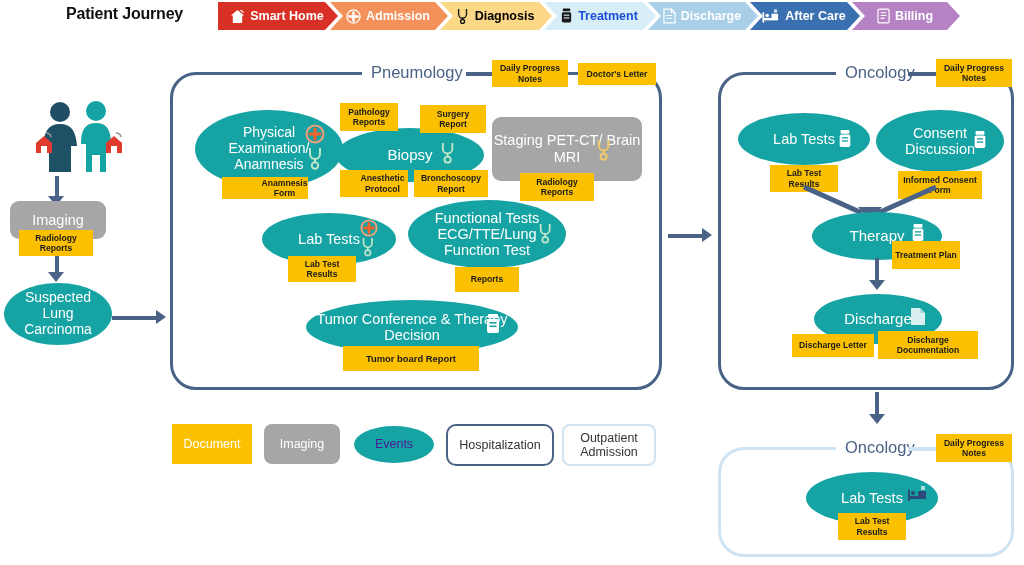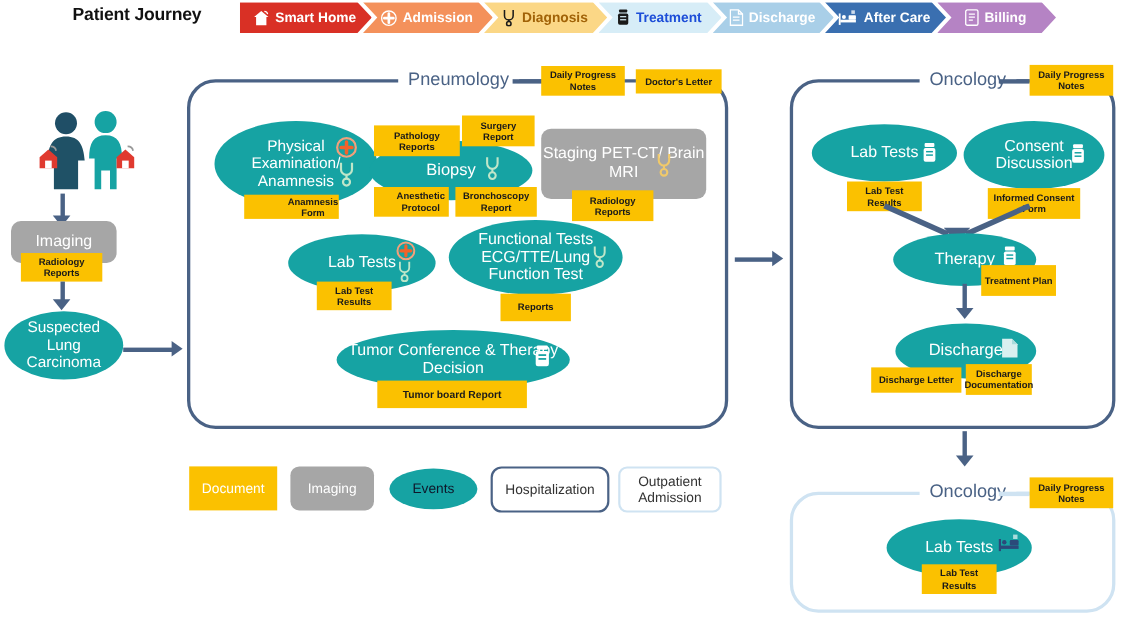--- a/index.html
+++ b/index.html
@@ -69,21 +69,21 @@
       </div>
       <div class="chev" style="left: 330px; width: 118px; background: rgb(244, 145, 91); color: rgb(255, 255, 255);">
         <span class="ic">
           <svg width="15" height="15" viewBox="0 0 16 16">
             <circle cx="8" cy="8" r="7" fill="none" stroke="#FFFFFF" stroke-width="1.4"></circle>
             <path d="M8 3.6 L8 12.4 M3.6 8 L12.4 8" stroke="#FFFFFF" stroke-width="2.6" stroke-linecap="round"></path>
           </svg>
         </span>
         <span class="lbl">Admission</span>
       </div>
-      <div class="chev" style="left: 440px; width: 112px; background: rgb(251, 215, 134); color: #a16207;">
+      <div class="chev" style="left: 440px; width: 112px; background: rgb(251, 215, 134); color: #000000;">
         <span class="ic">
           <svg width="14" height="16" viewBox="0 0 16 18">
             <path d="M3 1 L3 7 a4.5 4.5 0 0 0 9 0 L12 1" fill="none" stroke="#1A1A1A" stroke-width="1.6"></path>
             <path d="M7.5 11 L7.5 13.5" stroke="#1A1A1A" stroke-width="1.6"></path>
             <circle cx="7.5" cy="15.3" r="2.3" fill="none" stroke="#1A1A1A" stroke-width="1.6"></circle>
           </svg>
         </span>
         <span class="lbl">Diagnosis</span>
       </div>
       <div class="chev" style="left: 544px; width: 112px; background: rgb(215, 237, 247); color: #1d4ed8;">
@@ -206,21 +206,21 @@
 <div class="ellipse" style="left:336px;top:128px;width:148px;height:54px;font-size:15px;">
   <span class="txt">Biopsy</span>
 </div>
 <div class="abs" style="left:440px;top:141px;">
   <svg width="19" height="23" viewBox="0 0 20 24">
       <path d="M3 2 L3 8 a5 5 0 0 0 10 0 L13 2" fill="none" stroke="#BFE6C9" stroke-width="2"></path>
       <path d="M8 13 L8 17" stroke="#BFE6C9" stroke-width="2"></path>
       <circle cx="8" cy="19.5" r="3.2" fill="none" stroke="#BFE6C9" stroke-width="2"></circle>
     </svg>
 </div>
-<div class="doc" style="left:340px;top:114px;width:78px;height:28px;">
+<div class="doc" style="left:340px;top:103px;width:58px;height:28px;">
   <span>Pathology Reports</span>
 </div>
 <div class="doc" style="left:420px;top:105px;width:66px;height:28px;">
   <span>Surgery Report</span>
 </div>
 <div class="doc" style="left:340px;top:170px;width:68px;height:27px;padding-left:19px;">
   <span>Anesthetic Protocol</span>
 </div>
 <div class="doc" style="left:414px;top:170px;width:74px;height:27px;">
   <span>Bronchoscopy Report</span>
@@ -358,21 +358,21 @@
 </div>
 <div class="abs" style="left:910px;top:307px;">
   <svg width="16" height="19" viewBox="0 0 16 19">
       <path d="M1 1 L10 1 L15 6 L15 18 L1 18 Z" fill="#D9F0F0"></path>
       <path d="M10 1 L10 6 L15 6" fill="#A9DCDC"></path>
     </svg>
 </div>
 <div class="doc" style="left:792px;top:334px;width:82px;height:23px;">
   <span>Discharge Letter</span>
 </div>
-<div class="doc" style="left:878px;top:331px;width:60px;height:28px;">
+<div class="doc" style="left:878px;top:331px;width:100px;height:28px;">
   <span>Discharge Documentation</span>
 </div>
 
 <div class="vline abs" style="left:875px;top:392px;height:24px;"></div>
 <div class="arrow-dn abs" style="left:869px;top:414px;"></div>
 
 <div class="panel light" style="left:718px;top:447px;width:296px;height:110px;"></div>
 <div class="panel-title" style="left:836px;top:438px;">Oncology</div>
 <div class="panel-dash light" style="left:908px;top:447px;width:28px;"></div>
 <div class="doc" style="left:936px;top:434px;width:76px;height:28px;">
@@ -394,21 +394,21 @@
 <div class="doc" style="left:838px;top:513px;width:68px;height:27px;">
   <span>Lab Test Results</span>
 </div>
 
 <div class="legend-item" style="left:172px;top:424px;width:80px;height:40px;background:#FBC100;color:#fff;">
   <span>Document</span>
 </div>
 <div class="legend-item" style="left:264px;top:424px;width:76px;height:40px;background:#A6A6A6;color:#fff;border-radius:8px;">
   <span>Imaging</span>
 </div>
-<div class="legend-item" style="left:354px;top:426px;width:80px;height:37px;background:#16A3A3;color:#0f172a;border-radius:50%;">
+<div class="legend-item" style="left:354px;top:426px;width:80px;height:37px;background:#16A3A3;color:#4c1d95;border-radius:50%;">
   <span>Events</span>
 </div>
 <div class="legend-item" style="left:446px;top:424px;width:108px;height:42px;background:#fff;color:#333;border:2px solid #4A6285;border-radius:10px;">
   <span>Hospitalization</span>
 </div>
 <div class="legend-item" style="left:562px;top:424px;width:94px;height:42px;background:#fff;color:#333;border:2px solid #CFE3F2;border-radius:8px;">
   <span>Outpatient Admission</span>
 </div>
 
 </body></html>

